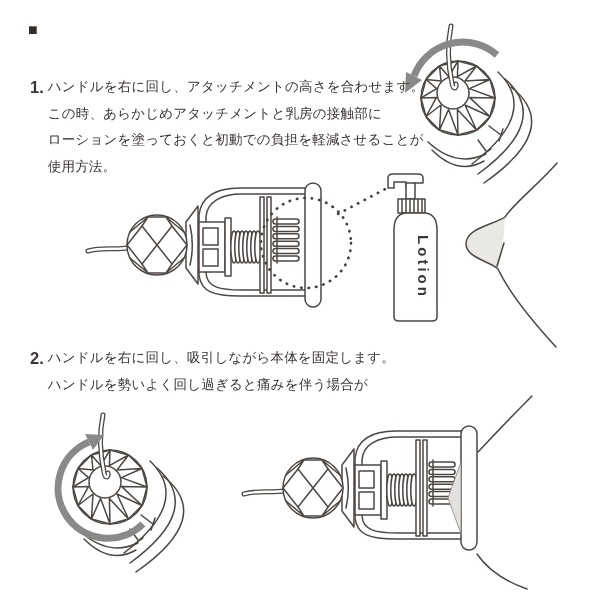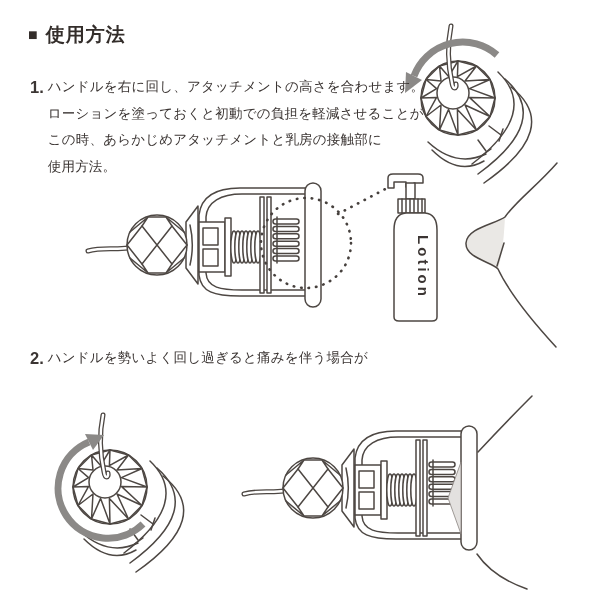--- a/index.html
+++ b/index.html
@@ -127,31 +127,31 @@
   <g>
     <path class="ln" d="M532,396 C512,416 492,437 478,452"></path>
     <path class="ln" d="M477,554 C488,570 504,581 527,589"></path>
     <use href="#devside" transform="translate(156,243)"></use>
     <path d="M461,462 L448,498 L461,534 Z" fill="#e3e1df" stroke="#8a8480" stroke-width="0.8"></path>
   </g>
 </svg>
 
 <div class="title">
   <span class="marker">■</span>
-  <span>使用方法</span>
 </div>
 
 <div class="step step-1">
   <div class="step-num">1.</div>
   <div class="step-lines">
     <div>ハンドルを右に回し、アタッチメントの高さを合わせます。</div>
+    <div>この時、あらかじめアタッチメントと乳房の接触部に</div>
     <div>ローションを塗っておくと初動での負担を軽減させることが</div>
-    <div>この時、あらかじめアタッチメントと乳房の接触部に</div>
     <div>使用方法。</div>
   </div>
 </div>
 
 <div class="step step-2">
   <div class="step-num">2.</div>
   <div class="step-lines">
+    <div>ハンドルを右に回し、吸引しながら本体を固定します。</div>
     <div>ハンドルを勢いよく回し過ぎると痛みを伴う場合が</div>
   </div>
 </div>
 
 </body></html>

